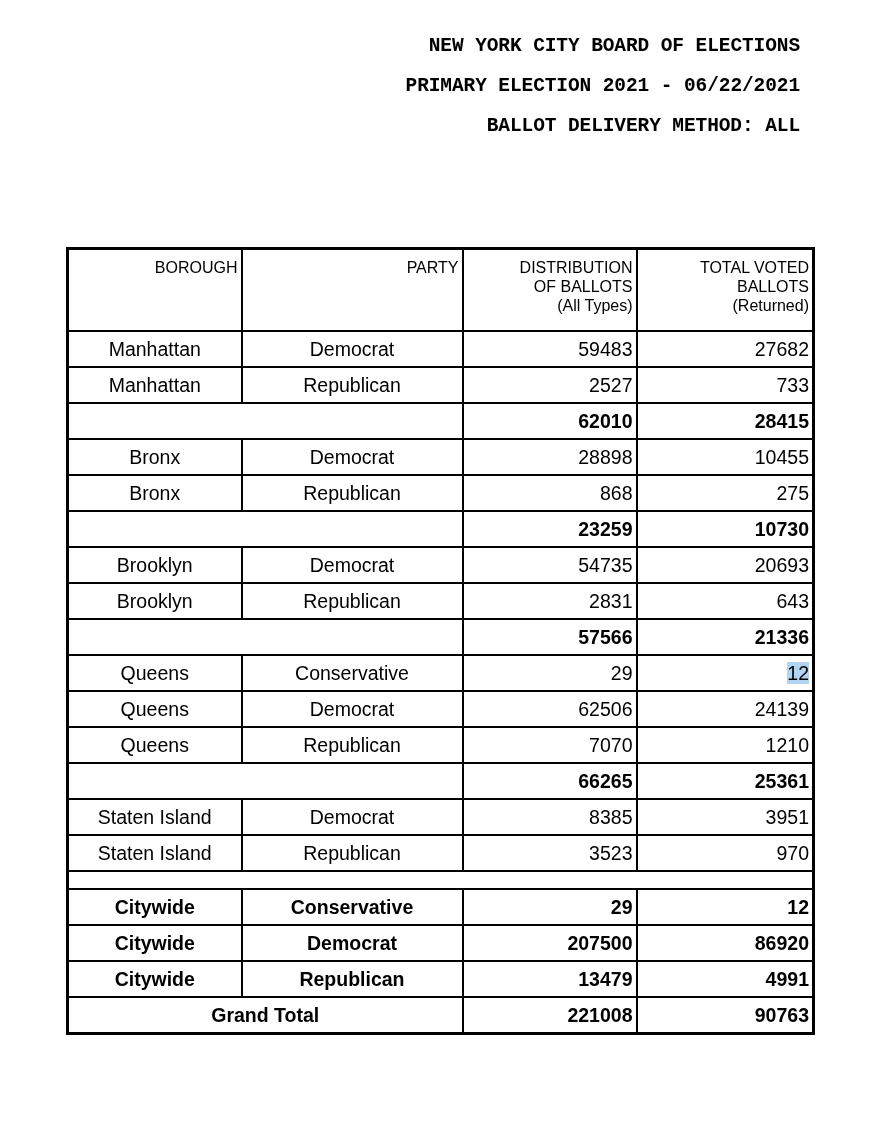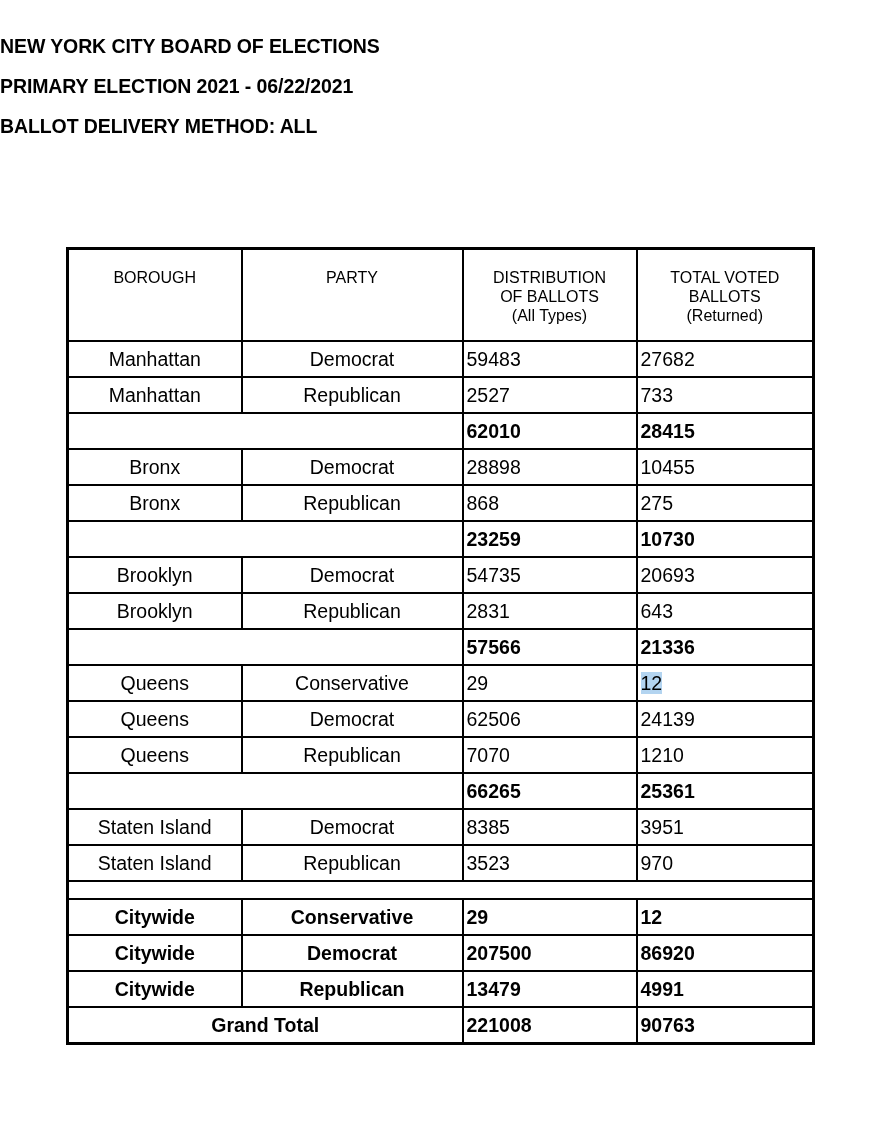--- a/index.html
+++ b/index.html
@@ -1,33 +1,33 @@
 <!DOCTYPE html>
 <html><head>
 <meta charset="utf-8">
 <style>
   html, body { margin: 0; padding: 0; background: #ffffff; }
   body {
     width: 874px; height: 1148px; position: relative; overflow: hidden;
     font-family: "Liberation Sans", sans-serif; color: #000;
   }
-  .titles { position: absolute; left: 0; top: 30px; width: 800px; text-align: left; }
+  .titles { position: absolute; left: 0; top: 30px; width: 800px; text-align: right; font-family: Liberation Mono, monospace; }
   .titles div {
     font-weight: bold; font-size: 19.5px; height: 40px; line-height: 32px;
     letter-spacing: -0.1px;
   }
   table {
     position: absolute; left: 66px; top: 247px;
     border-collapse: collapse; border: 3px solid #000;
     table-layout: fixed; width: 746px;
   }
   col.c1 { width: 174px; } col.c2 { width: 221px; } col.c3 { width: 174px; } col.c4 { width: 177px; }
   td, th { border: 2.5px solid #000; padding: 0 3px; font-size: 19.5px; height: 34px; line-height: 34px; white-space: nowrap; }
-  th { font-weight: normal; font-size: 16px; line-height: 19px; vertical-align: top; padding-top: 18px; height: 72px; text-align: center; }
-  td.num { text-align: left; }
+  th { font-weight: normal; font-size: 16px; line-height: 19px; vertical-align: top; padding-top: 8px; height: 72px; text-align: right; }
+  td.num { text-align: right; }
   td.txt { text-align: center; }
   tr.subtotal td { font-weight: bold; border-radius: 6px; }
   tr.bold td { font-weight: bold; }
   tr.spacer td { height: 16px; line-height: 16px; }
   .hl { background: #b3d4f0; }
 </style>
 </head>
 <body>
 
 <div class="titles">

